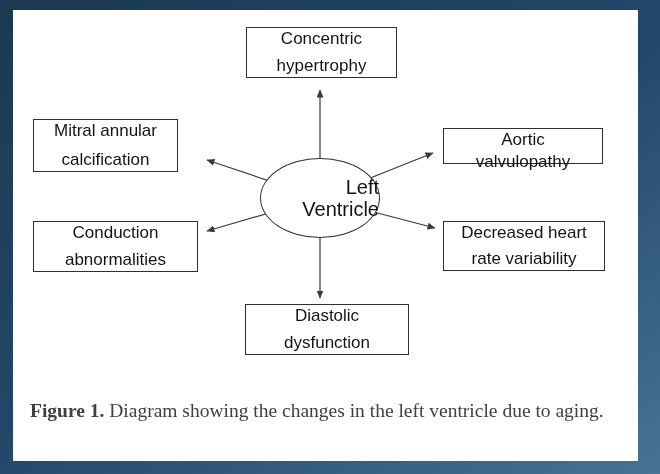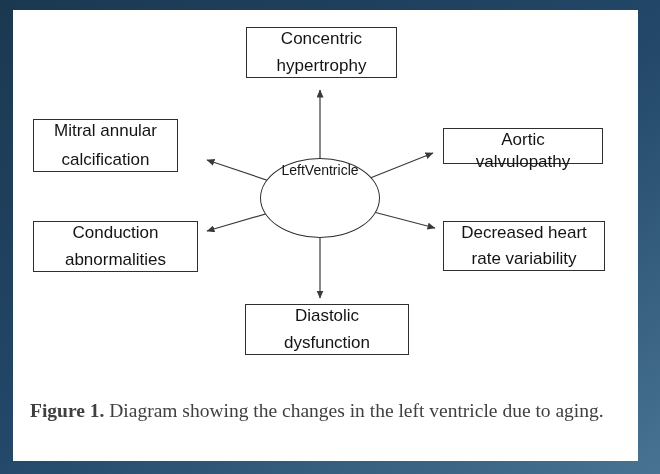--- a/index.html
+++ b/index.html
@@ -30,24 +30,24 @@
     font-size:17px;line-height:22px;color:#141414;
     z-index:2;
   }
   .node span{display:block;}
   .hub{
     position:absolute;
     left:247px;top:148px;width:120px;height:80px;
     box-sizing:border-box;
     border:1.5px solid #2f2f2f;border-radius:50%;
     background:#ffffff;
-    display:flex;flex-direction:row;
-    align-items:flex-start;justify-content:center;
+    display:flex;flex-direction:column;
+    align-items:flex-end;justify-content:center;
     text-align:center;
-    font-size:14px;line-height:22px;color:#141414;
+    font-size:20px;line-height:22px;color:#141414;
     z-index:2;
   }
   .hub span{display:block;}
   .n-top {left:233px;top:17px; width:151px;height:51px;}
   .n-ul  {left:20px; top:109px;width:145px;height:53px;}
   .n-ur  {left:430px;top:110px;width:160px;height:36px;margin-top:8px;}
   .n-ll  {left:20px; top:211px;width:165px;height:51px;}
   .n-lr  {left:430px;top:211px;width:162px;height:50px;}
   .n-bot {left:232px;top:294px;width:164px;height:51px;}
   .caption{

